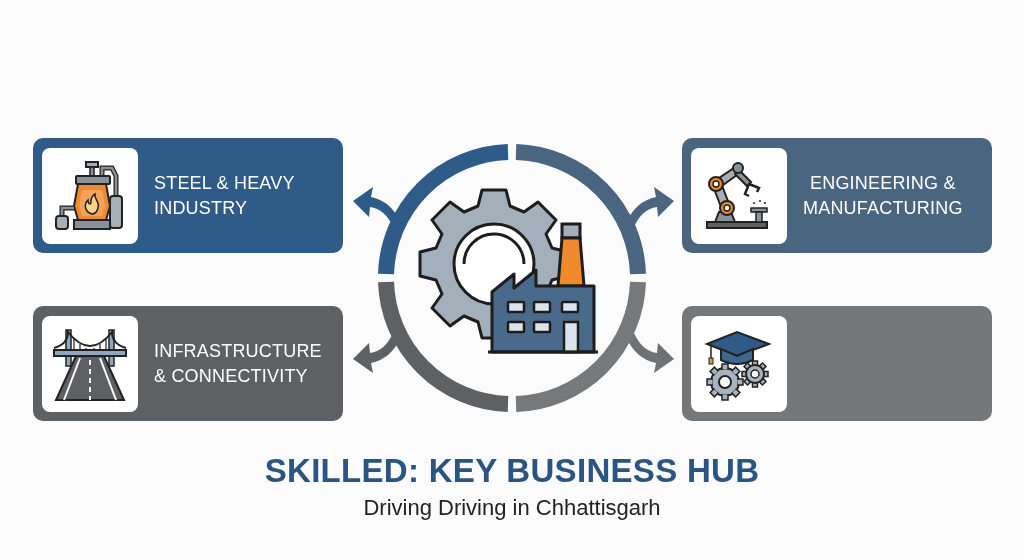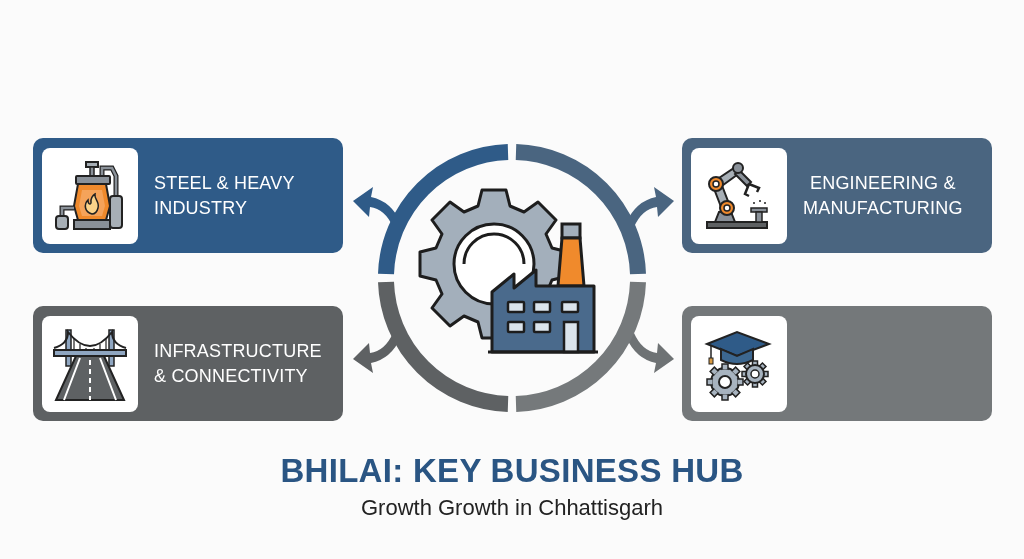--- a/index.html
+++ b/index.html
@@ -214,14 +214,14 @@
       <rect x="158" y="160" width="16" height="10" rx="1"></rect>
       <rect x="186" y="160" width="16" height="10" rx="1"></rect>
       <rect x="132" y="180" width="16" height="10" rx="1"></rect>
       <rect x="158" y="180" width="16" height="10" rx="1"></rect>
       <rect x="188" y="180" width="14" height="30"></rect>
     </g>
     <path d="M112 210 L222 210" stroke="#1d1d1d" stroke-width="3"></path>
   </g>
 </svg>
 
-<div id="title">BHILAI: KEY BUSINESS HUB</div>
-<div id="subtitle">Growth Growth in Chhattisgarh</div>
+<div id="title">SKILLED: KEY BUSINESS HUB</div>
+<div id="subtitle">Driving Driving in Chhattisgarh</div>
 
 </body></html>

